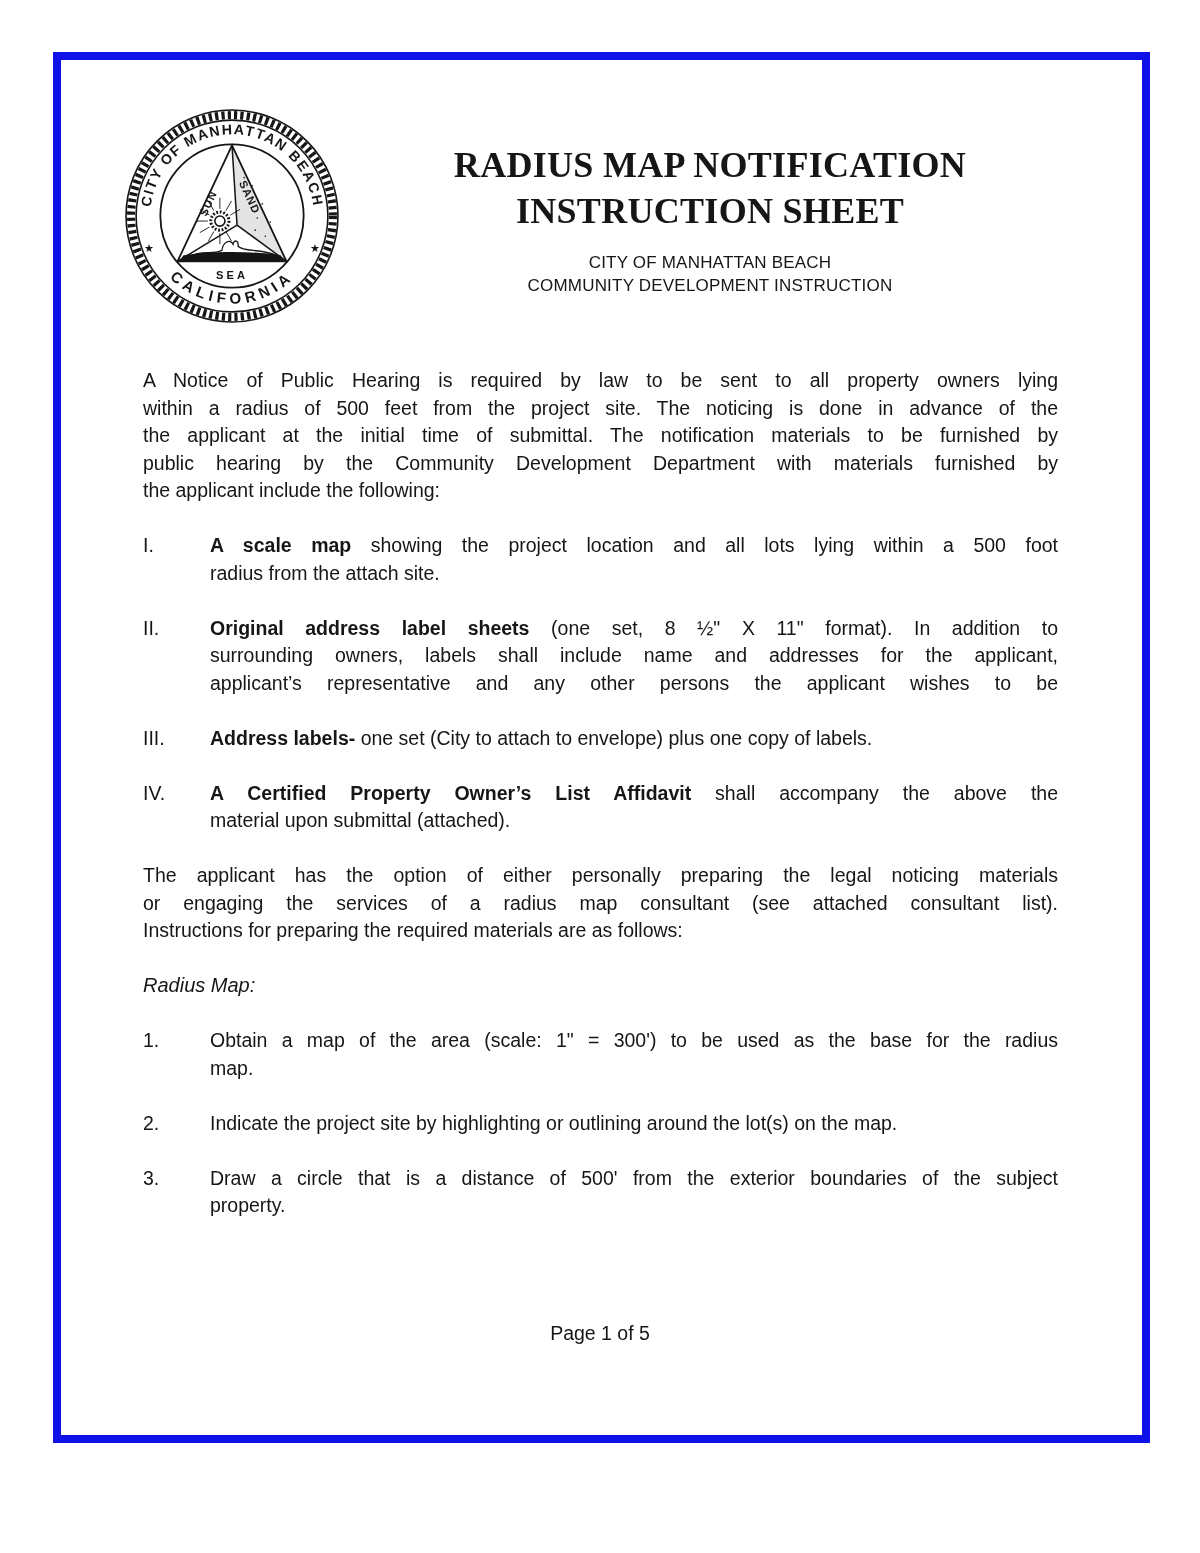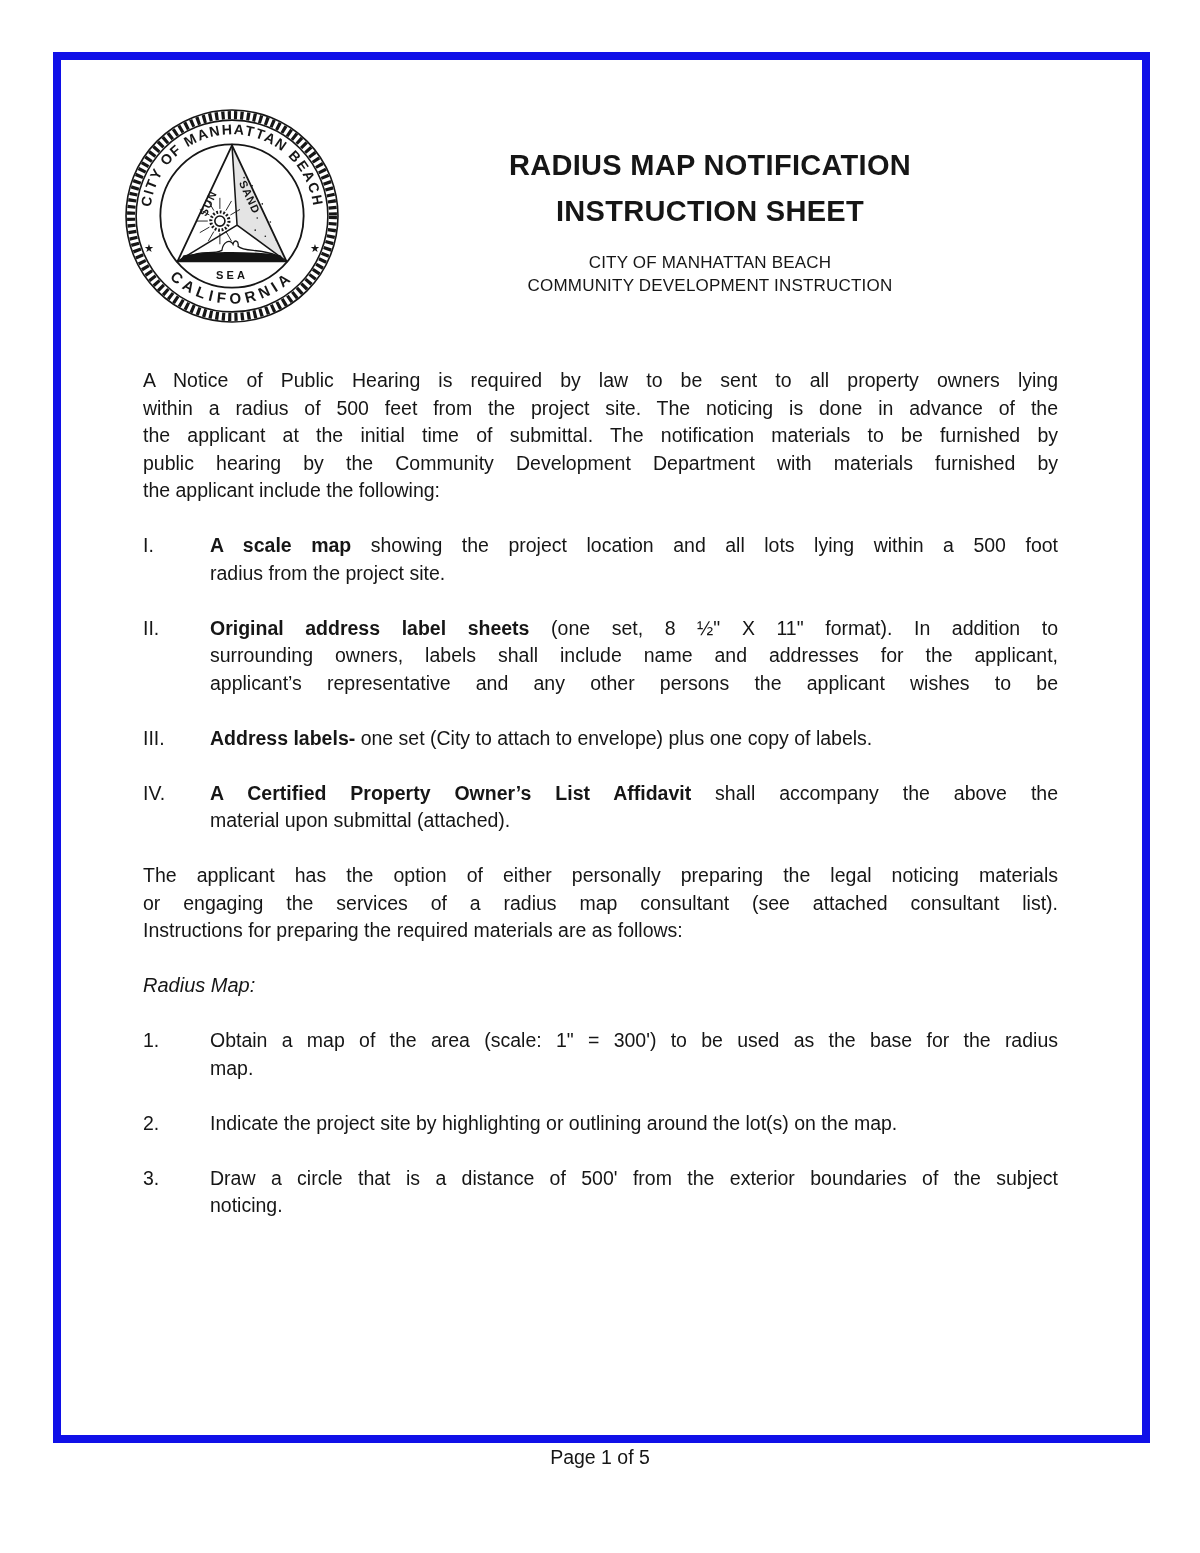--- a/index.html
+++ b/index.html
@@ -7,33 +7,33 @@
     position:relative; width:1200px; height:1553px; background:#ffffff;
     font-family:"Liberation Sans", sans-serif; color:#161616; overflow:hidden;
   }
   .frame {
     position:absolute; left:53px; top:52px; width:1097px; height:1391px;
     box-sizing:border-box; border:8px solid #1010e8;
   }
   .seal { position:absolute; left:123px; top:107px; width:218px; height:218px; }
   .seal svg { width:100%; height:100%; }
   .title-block { position:absolute; left:408px; top:142px; width:604px; text-align:center; }
-  .title { font-size:29px; font-weight:bold; line-height:46px; letter-spacing:0.3px; }
+  .title { font-size:36px; font-weight:bold; line-height:46px; letter-spacing:0.3px;font-family:Liberation Serif, serif; }
   .subtitle { margin-top:17px; font-size:17px; line-height:23px; letter-spacing:0.2px; }
   .docbody {
     position:absolute; left:143px; top:349px; width:915px;
     font-size:19.5px; line-height:27.5px;margin-top:18px;
   }
   .bline { position:relative; white-space:nowrap; }
   .bline.just { text-align:justify; text-align-last:justify; -moz-text-align-last:justify; text-justify:inter-word; }
   .bline.ind { padding-left:67px; }
   .bline.gap { margin-top:27.5px; }
   .bline .num { position:absolute; left:0; top:0; }
   .bline.heading { font-weight:normal; font-style:italic; font-size:20px; }
-  .footer { position:absolute; left:0; top:1444px; width:1200px; text-align:center; font-size:19.5px; line-height:27.5px; }
+  .footer { position:absolute; left:0; top:1320px; width:1200px; text-align:center; font-size:19.5px; line-height:27.5px; }
   .sealtext { font-family:"Liberation Sans", sans-serif; fill:#161616; }
 </style>
 </head>
 <body>
 
 <div class="page" style="color: rgb(22, 22, 22);">
 
   <div class="frame" style="border-color: rgb(16, 16, 232);"></div>
 
   <div class="seal">
@@ -116,33 +116,33 @@
     </div>
   </div>
 
   <div class="docbody">
       <div class="bline just"><span>A Notice of Public Hearing is required by law to be sent to all property owners lying</span></div>
       <div class="bline just"><span>within a radius of 500 feet from the project site. The noticing is done in advance of the</span></div>
       <div class="bline just"><span>the applicant at the initial time of submittal. The notification materials to be furnished by</span></div>
       <div class="bline just"><span>public hearing by the Community Development Department with materials furnished by</span></div>
       <div class="bline"><span>the applicant include the following:</span></div>
       <div class="bline just ind gap"><span class="num">I.</span><b>A scale map</b><span> showing the project location and all lots lying within a 500 foot</span></div>
-      <div class="bline ind"><span>radius from the project site.</span></div>
+      <div class="bline ind"><span>radius from the attach site.</span></div>
       <div class="bline just ind gap"><span class="num">II.</span><b>Original address label sheets</b><span> (one set, 8 ½" X 11" format). In addition to</span></div>
       <div class="bline just ind"><span>surrounding owners, labels shall include name and addresses for the applicant,</span></div>
       <div class="bline just ind"><span>applicant’s representative and any other persons the applicant wishes to be</span></div>
       <div class="bline ind gap"><span class="num">III.</span><b>Address labels-</b><span> one set (City to attach to envelope) plus one copy of labels.</span></div>
       <div class="bline just ind gap"><span class="num">IV.</span><b>A Certified Property Owner’s List Affidavit</b><span> shall accompany the above the</span></div>
       <div class="bline ind"><span>material upon submittal (attached).</span></div>
       <div class="bline just gap"><span>The applicant has the option of either personally preparing the legal noticing materials</span></div>
       <div class="bline just"><span>or engaging the services of a radius map consultant (see attached consultant list).</span></div>
       <div class="bline"><span>Instructions for preparing the required materials are as follows:</span></div>
       <div class="bline gap heading">Radius Map:</div>
       <div class="bline just ind gap"><span class="num">1.</span><span>Obtain a map of the area (scale: 1" = 300') to be used as the base for the radius</span></div>
       <div class="bline ind"><span>map.</span></div>
       <div class="bline ind gap"><span class="num">2.</span><span>Indicate the project site by highlighting or outlining around the lot(s) on the map.</span></div>
       <div class="bline just ind gap"><span class="num">3.</span><span>Draw a circle that is a distance of 500' from the exterior boundaries of the subject</span></div>
-      <div class="bline ind"><span>noticing.</span></div>
+      <div class="bline ind"><span>property.</span></div>
     </div>
 
   <div class="footer">Page 1 of 5</div>
 
 </div>
 
 </body></html>

